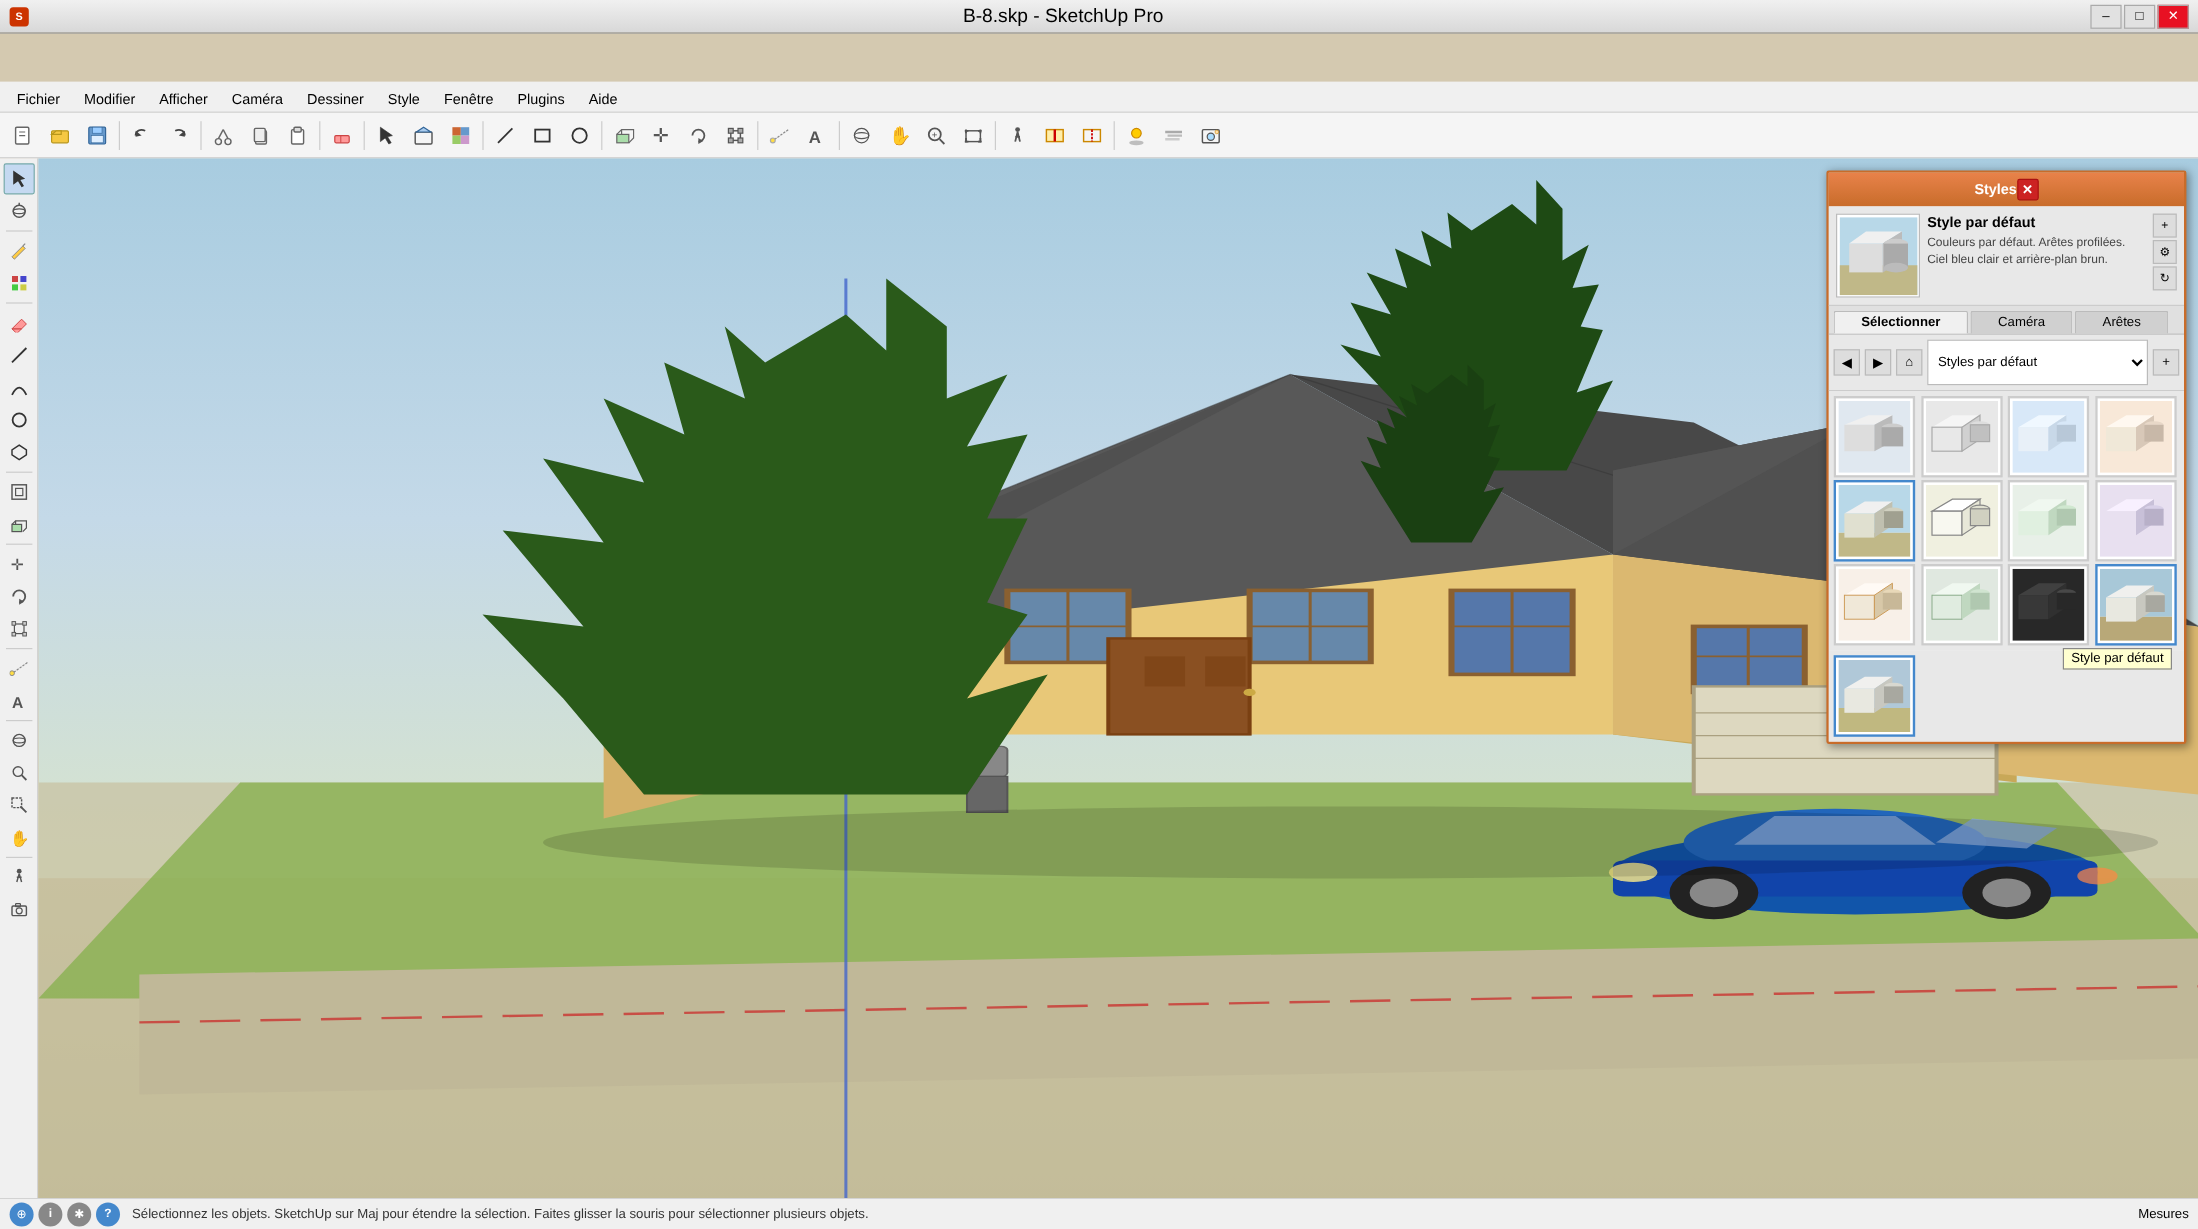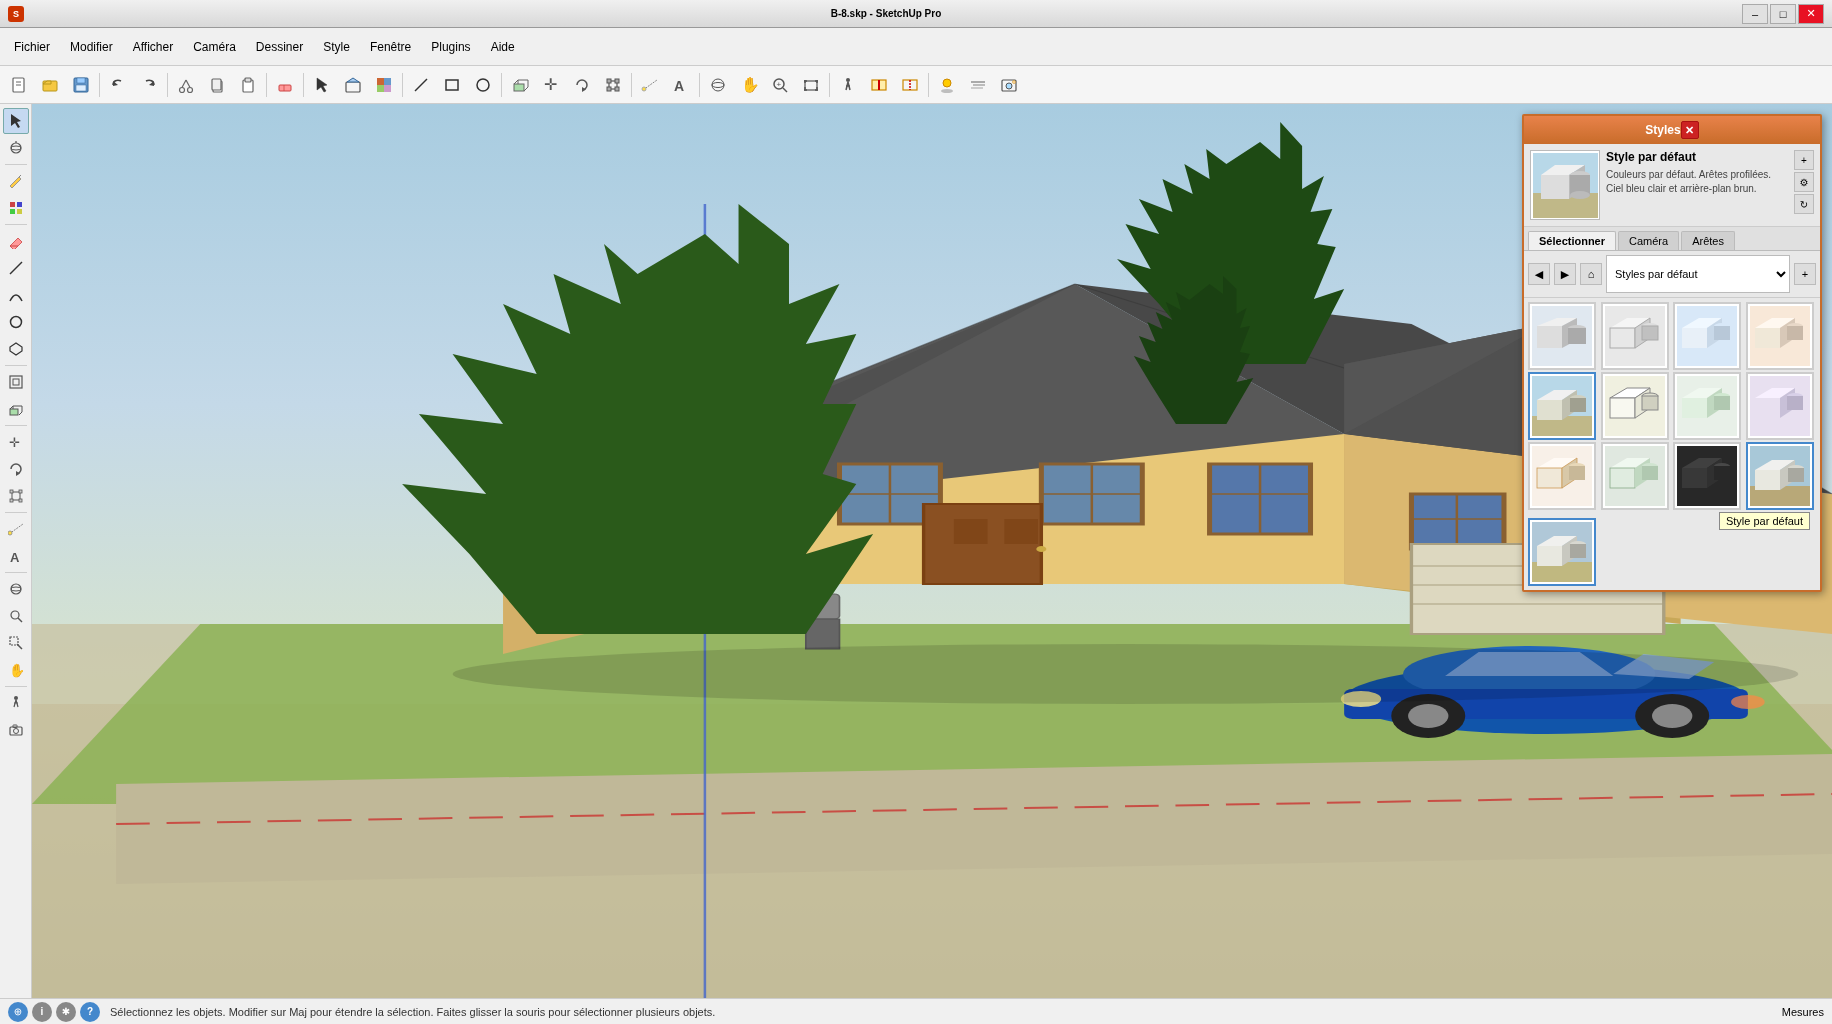--- a/index.html
+++ b/index.html
@@ -4,30 +4,31 @@
   <style>
     * { margin: 0; padding: 0; box-sizing: border-box; }
     body { width: 1832px; height: 1024px; overflow: hidden; font-family: 'Segoe UI', Arial, sans-serif; font-size: 12px; background: #d4c9b0; position: relative; }
 
     
     #titlebar {
       width: 100%; height: 28px; background: linear-gradient(to bottom, #f0f0f0, #d8d8d8);
       display: flex; align-items: center; justify-content: space-between;
       border-bottom: 1px solid #999; padding: 0 8px;
     }
-    #titlebar .title { flex: 1; text-align: center; font-size: 10px; font-weight: 700; }
+    #titlebar .title { flex: 1; text-align: center; font-size: 16px; font-weight: 400; }
     #titlebar .win-controls { display: flex; gap: 2px; }
     #titlebar .win-btn { width: 26px; height: 20px; display: flex; align-items: center; justify-content: center; cursor: pointer; font-size: 11px; background: #e1e1e1; border: 1px solid #aaa; }
     #titlebar .win-btn.close { background: #e81123; color: white; }
 
     
     #menubar {
-      width: 100%; height: 38px; background: #f0f0f0;
-      display: flex; align-items: center; padding: 0 4px;
+      width: 100%; height: 26px; background: #f0f0f0;
+      display: flex; align-items: flex-end; padding: 0 4px;
       border-bottom: 1px solid #ccc;
+      margin-top: 40px;
     }
     #menubar span { padding: 3px 10px; cursor: pointer; font-size: 12px; }
 
     
     #toolbar {
       width: 100%; height: 38px; background: #f5f5f5;
       display: flex; align-items: center; padding: 0 4px; gap: 1px;
       border-bottom: 1px solid #ccc;
     }
     .tb-btn {
@@ -91,21 +92,21 @@
     #style-preview-name { font-weight: bold; font-size: 12px; margin-bottom: 4px; }
     #style-preview-desc { font-size: 10px; color: #444; line-height: 1.4; }
     #style-preview-icons { display: flex; flex-direction: column; gap: 2px; }
     .style-icon-btn { width: 20px; height: 20px; background: #ddd; border: 1px solid #bbb; cursor: pointer; display: flex; align-items: center; justify-content: center; font-size: 10px; }
 
     
     #styles-tabs {
       display: flex; border-bottom: 1px solid #bbb; background: #e0e0e0; padding: 4px 4px 0;
     }
     .style-tab {
-      padding: 3px 10px; cursor: pointer; font-size: 11px; border: 1px solid #bbb;
+      padding: 3px 22px; cursor: pointer; font-size: 11px; border: 1px solid #bbb;
       border-bottom: none; background: #d0d0d0; margin-right: 2px; border-radius: 2px 2px 0 0;
     }
     .style-tab.active { background: #f0f0f0; font-weight: bold; }
 
     
     #style-folder-bar {
       display: flex; align-items: center; padding: 4px; gap: 4px; background: #e8e8e8;
       border-bottom: 1px solid #ccc;
     }
     .sf-btn { width: 22px; height: 22px; background: #ddd; border: 1px solid #bbb; cursor: pointer; display: flex; align-items: center; justify-content: center; font-size: 11px; }
@@ -856,15 +857,15 @@
   </div>
 </div>
 
 <div id="statusbar">
   <div class="status-icons">
     <div style="width:20px;height:20px;background:#4488cc;border-radius:50%;display:flex;align-items:center;justify-content:center;color:white;font-size:10px;">⊕</div>
     <div style="width:20px;height:20px;background:#888;border-radius:50%;display:flex;align-items:center;justify-content:center;color:white;font-size:10px;font-weight:bold;">i</div>
     <div style="width:20px;height:20px;background:#888;border-radius:50%;display:flex;align-items:center;justify-content:center;color:white;font-size:10px;">✱</div>
     <div style="width:20px;height:20px;background:#4488cc;border-radius:50%;display:flex;align-items:center;justify-content:center;color:white;font-size:10px;font-weight:bold;">?</div>
   </div>
-  <div class="status-text">Sélectionnez les objets. Modifier sur Maj pour étendre la sélection. Faites glisser la souris pour sélectionner plusieurs objets.</div>
+  <div class="status-text">Sélectionnez les objets. SketchUp sur Maj pour étendre la sélection. Faites glisser la souris pour sélectionner plusieurs objets.</div>
   <div class="status-right">Mesures</div>
 </div>
 
 </body></html>

